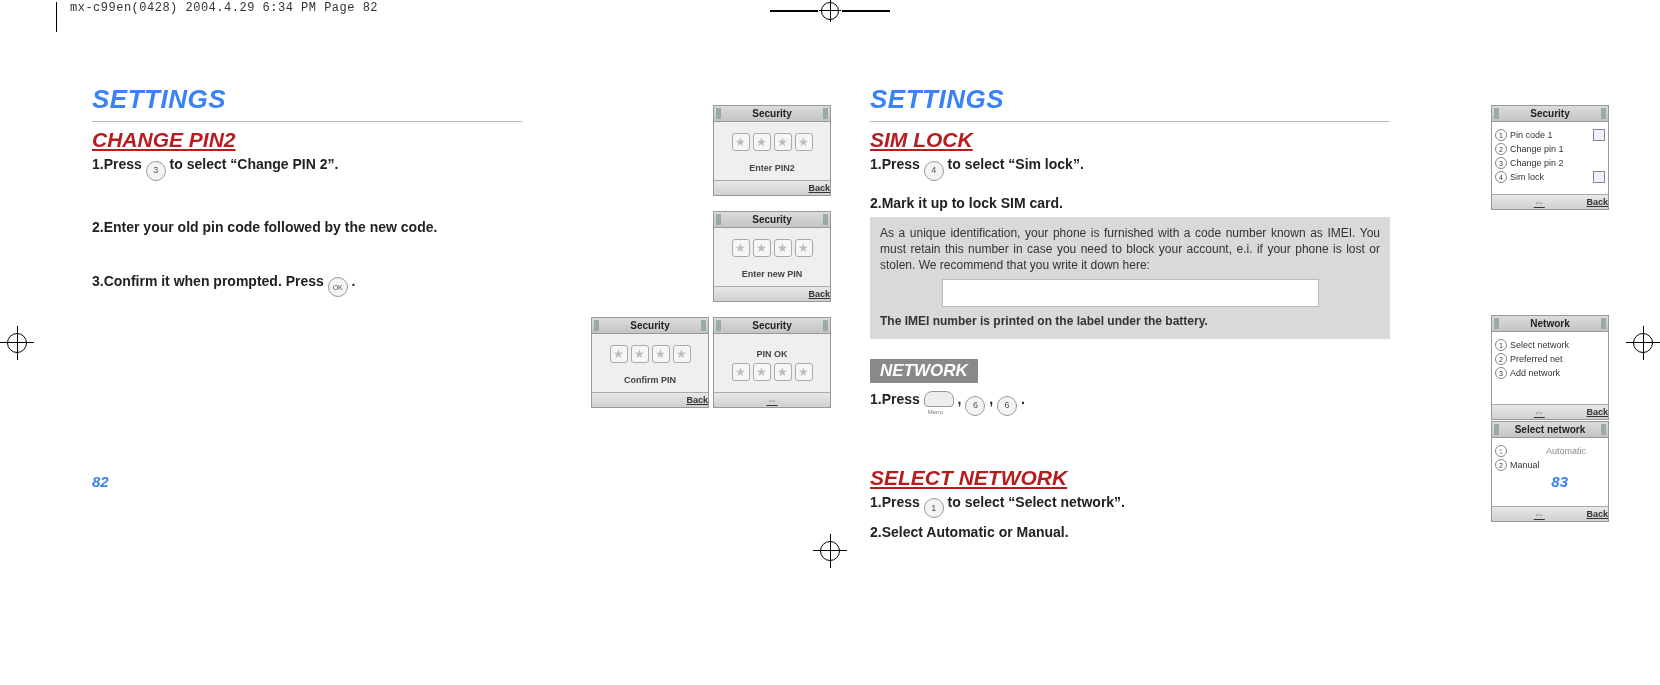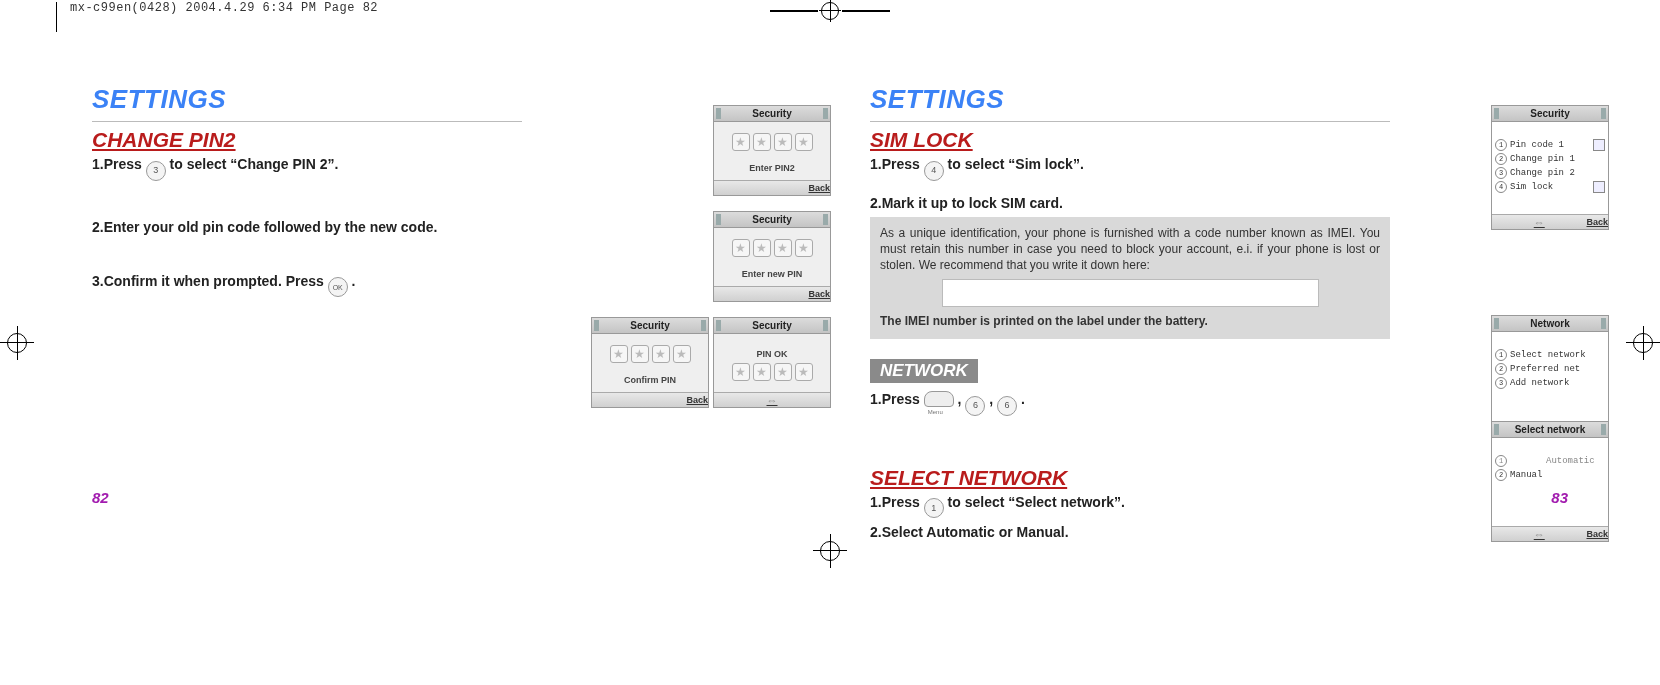--- a/index.html
+++ b/index.html
@@ -33,37 +33,37 @@
   .subhead{margin:2px 0 4px 0;font-style:italic;font-weight:700;font-size:21px;color:#b91c1c;text-decoration:underline;}
   .step{margin:4px 0 38px 0;font-weight:700;font-size:14px;color:#222;}
   .step .ic{display:inline-flex;align-items:center;justify-content:center;width:18px;height:18px;border:1px solid #999;border-radius:50%;background:#f4f4f4;font:9px/1 Arial;vertical-align:-4px;color:#555;}
   .step .ic.ok{font-size:7px;}
   .step .menukey{display:inline-block;width:28px;height:14px;border:1px solid #999;border-radius:8px 8px 4px 4px;background:#eee;vertical-align:-3px;position:relative;}
   .step .menukey::after{content:"Menu";position:absolute;bottom:-9px;left:3px;font:6px Arial;color:#777;}
   .netlabel{display:inline-block;background:#8a8a8a;color:#fff;font-weight:900;font-style:italic;font-size:17px;padding:2px 10px;margin:6px 0 4px;}
   .infobox{background:#d9d9d9;color:#333;font-size:12px;line-height:1.35;padding:8px 10px 10px 10px;margin:6px 0 14px 0;text-align:justify;}
   .infobox .ib-title{font-weight:700;margin-top:6px;}
   .infobox .writebox{background:#fff;height:26px;margin:6px auto 4px;width:75%;border:1px solid #bbb;}
-  .pagenum{position:absolute;bottom:4px;font-weight:900;font-style:italic;font-size:15px;color:#a21caf;}
+  .pagenum{position:absolute;bottom:20px;font-weight:900;font-style:italic;font-size:15px;color:#3b82f6;}
   .pagenum.l{left:40px;}
   .pagenum.r{right:40px;}
 
   
   .phone{position:absolute;width:116px;font-size:10px;color:#333;box-shadow:0 0 0 1px #999;background:#fff;}
   .phone .titlebar{height:15px;background:linear-gradient(#dcdcdc,#c4c4c4);display:flex;align-items:center;justify-content:center;font-weight:700;font-size:10px;color:#222;border-bottom:1px solid #999;position:relative;}
   .phone .titlebar::before,.phone .titlebar::after{content:"";position:absolute;top:2px;width:5px;height:11px;background:#9aa;}
   .phone .titlebar::before{left:2px;}
   .phone .titlebar::after{right:2px;}
   .phone .body{min-height:50px;background:#efefef;display:flex;flex-direction:column;align-items:center;justify-content:center;padding:4px 2px;}
   .phone .stars{display:flex;gap:3px;margin:4px 0;}
   .phone .star{width:16px;height:16px;border:1px solid #aaa;border-radius:3px;background:#f6f6f6;display:flex;align-items:center;justify-content:center;color:#bbb;font-size:12px;}
   .phone .caption{font-size:9px;font-weight:700;color:#444;margin-top:8px;}
   .phone .softbar{height:14px;background:linear-gradient(#e8e8e8,#d0d0d0);border-top:1px solid #aaa;display:flex;align-items:center;justify-content:flex-end;padding:0 0;font-size:9px;font-weight:700;text-decoration:underline;}
   .phone .softbar .center{flex:1;text-align:center;color:#888;font-size:11px;line-height:1;}
-  .phone .menu{min-height:60px;background:#fff;padding:16px 3px;font-family:Liberation Mono, monospace;}
+  .phone .menu{min-height:60px;background:#fff;padding:6px 3px;}
   .phone .mi{display:flex;align-items:center;font-size:9px;padding:1px 0;color:#333;}
   .phone .mi .n{display:inline-flex;width:10px;height:10px;border:1px solid #888;border-radius:50%;align-items:center;justify-content:center;font-size:7px;margin-right:3px;}
   .phone .mi .chk{margin-left:auto;width:10px;height:10px;border:1px solid #888;background:#eef;}
   .phone .mi.gray{color:#888;gap:36px;}
 
   
   .ph-l1{top:46px;right:0px;}
   .ph-l2{top:152px;right:0px;}
   .ph-l3{top:258px;right:0px;}
   .ph-l4{top:258px;right:122px;}

